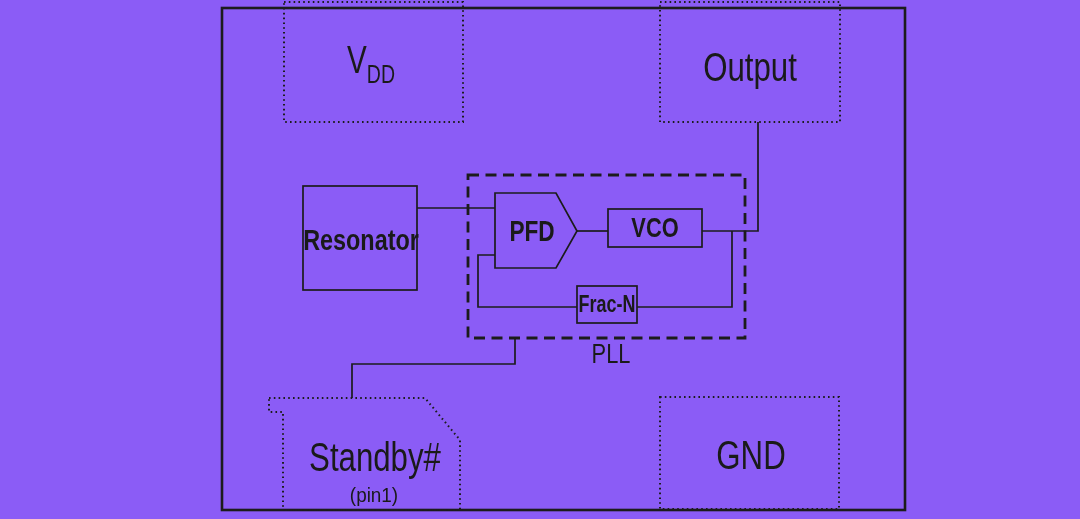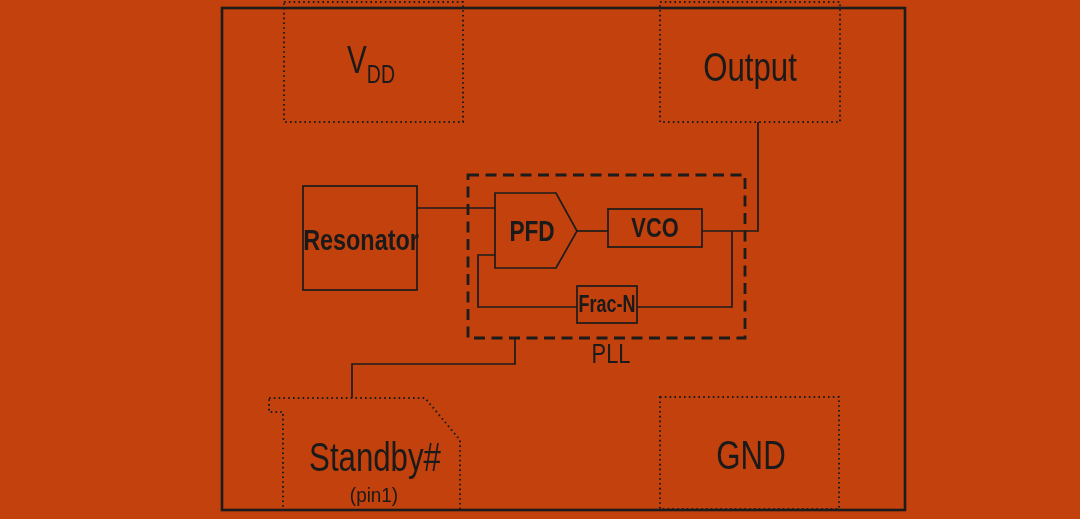--- a/index.html
+++ b/index.html
@@ -4,21 +4,21 @@
 <style>
   html, body {
     margin: 0;
     padding: 0;
     background: #ffffff;
   }
   #canvas {
     position: relative;
     width: 1080px;
     height: 519px;
-    background: #c2410c;
+    background: #8b5cf6;
     overflow: hidden;
     font-family: "Liberation Sans", sans-serif;
     color: #1a1a1a;
   }
   #diagram-svg {
     position: absolute;
     left: 0;
     top: 0;
   }
   .label {

